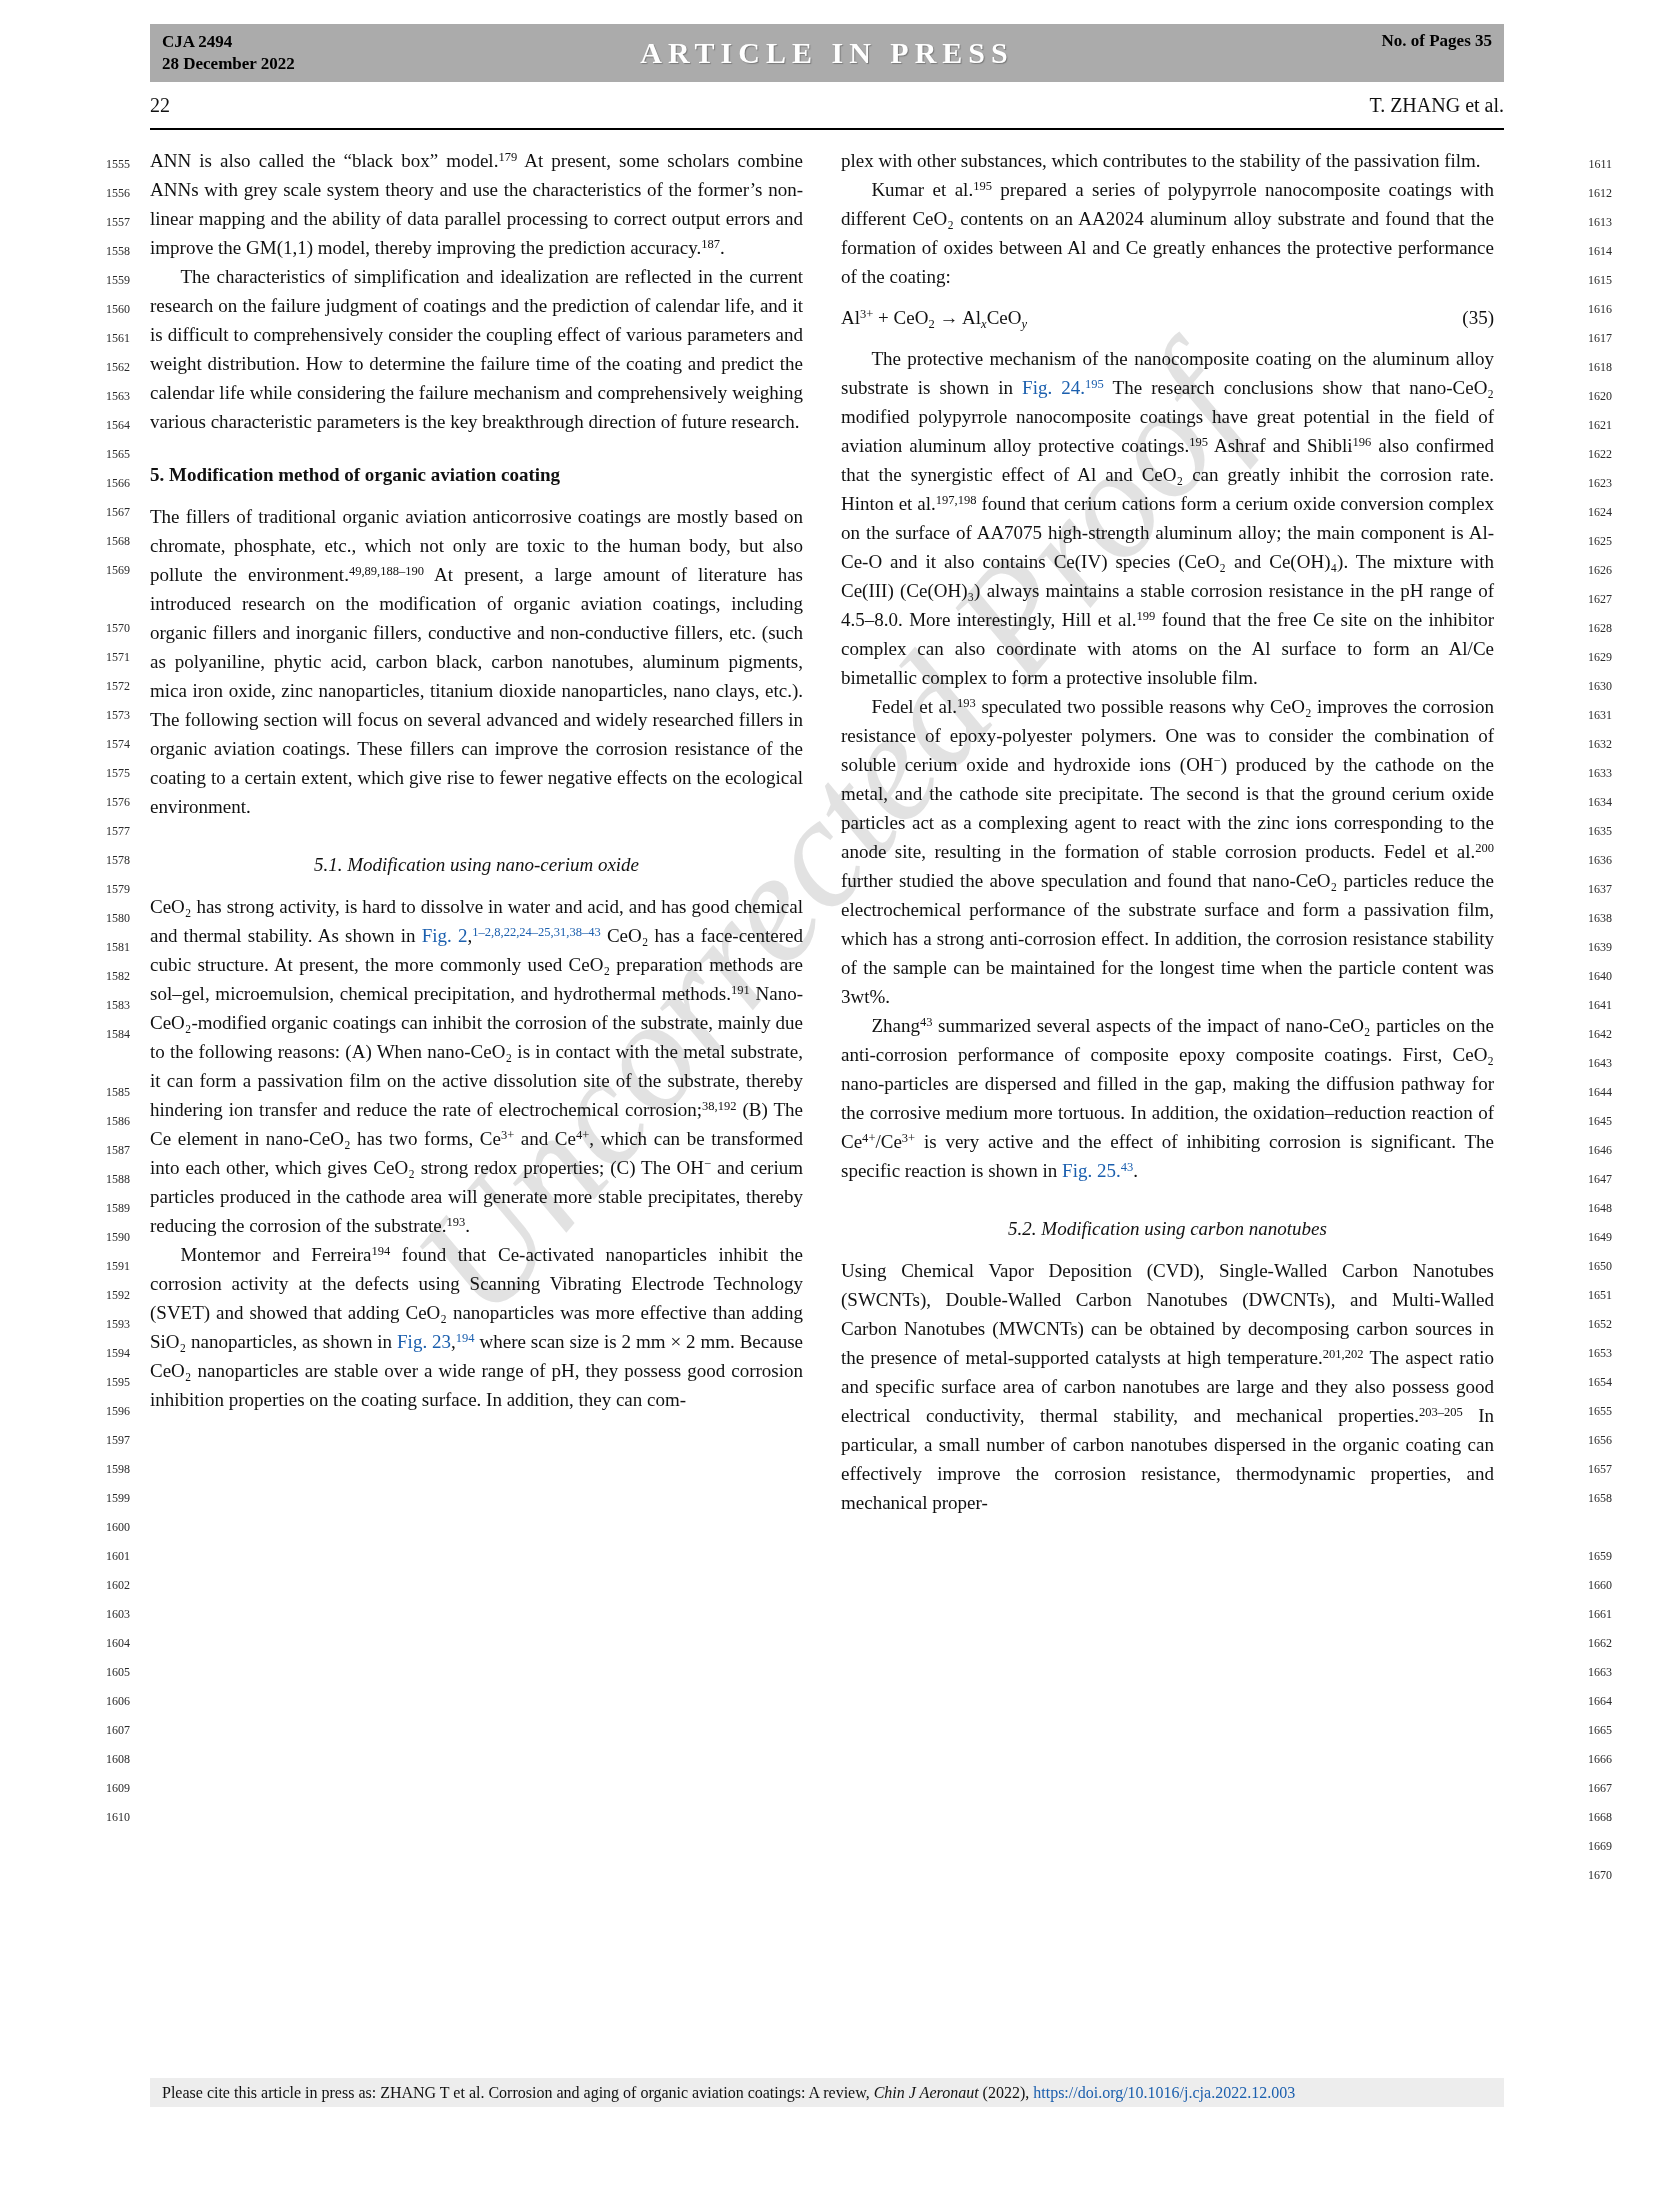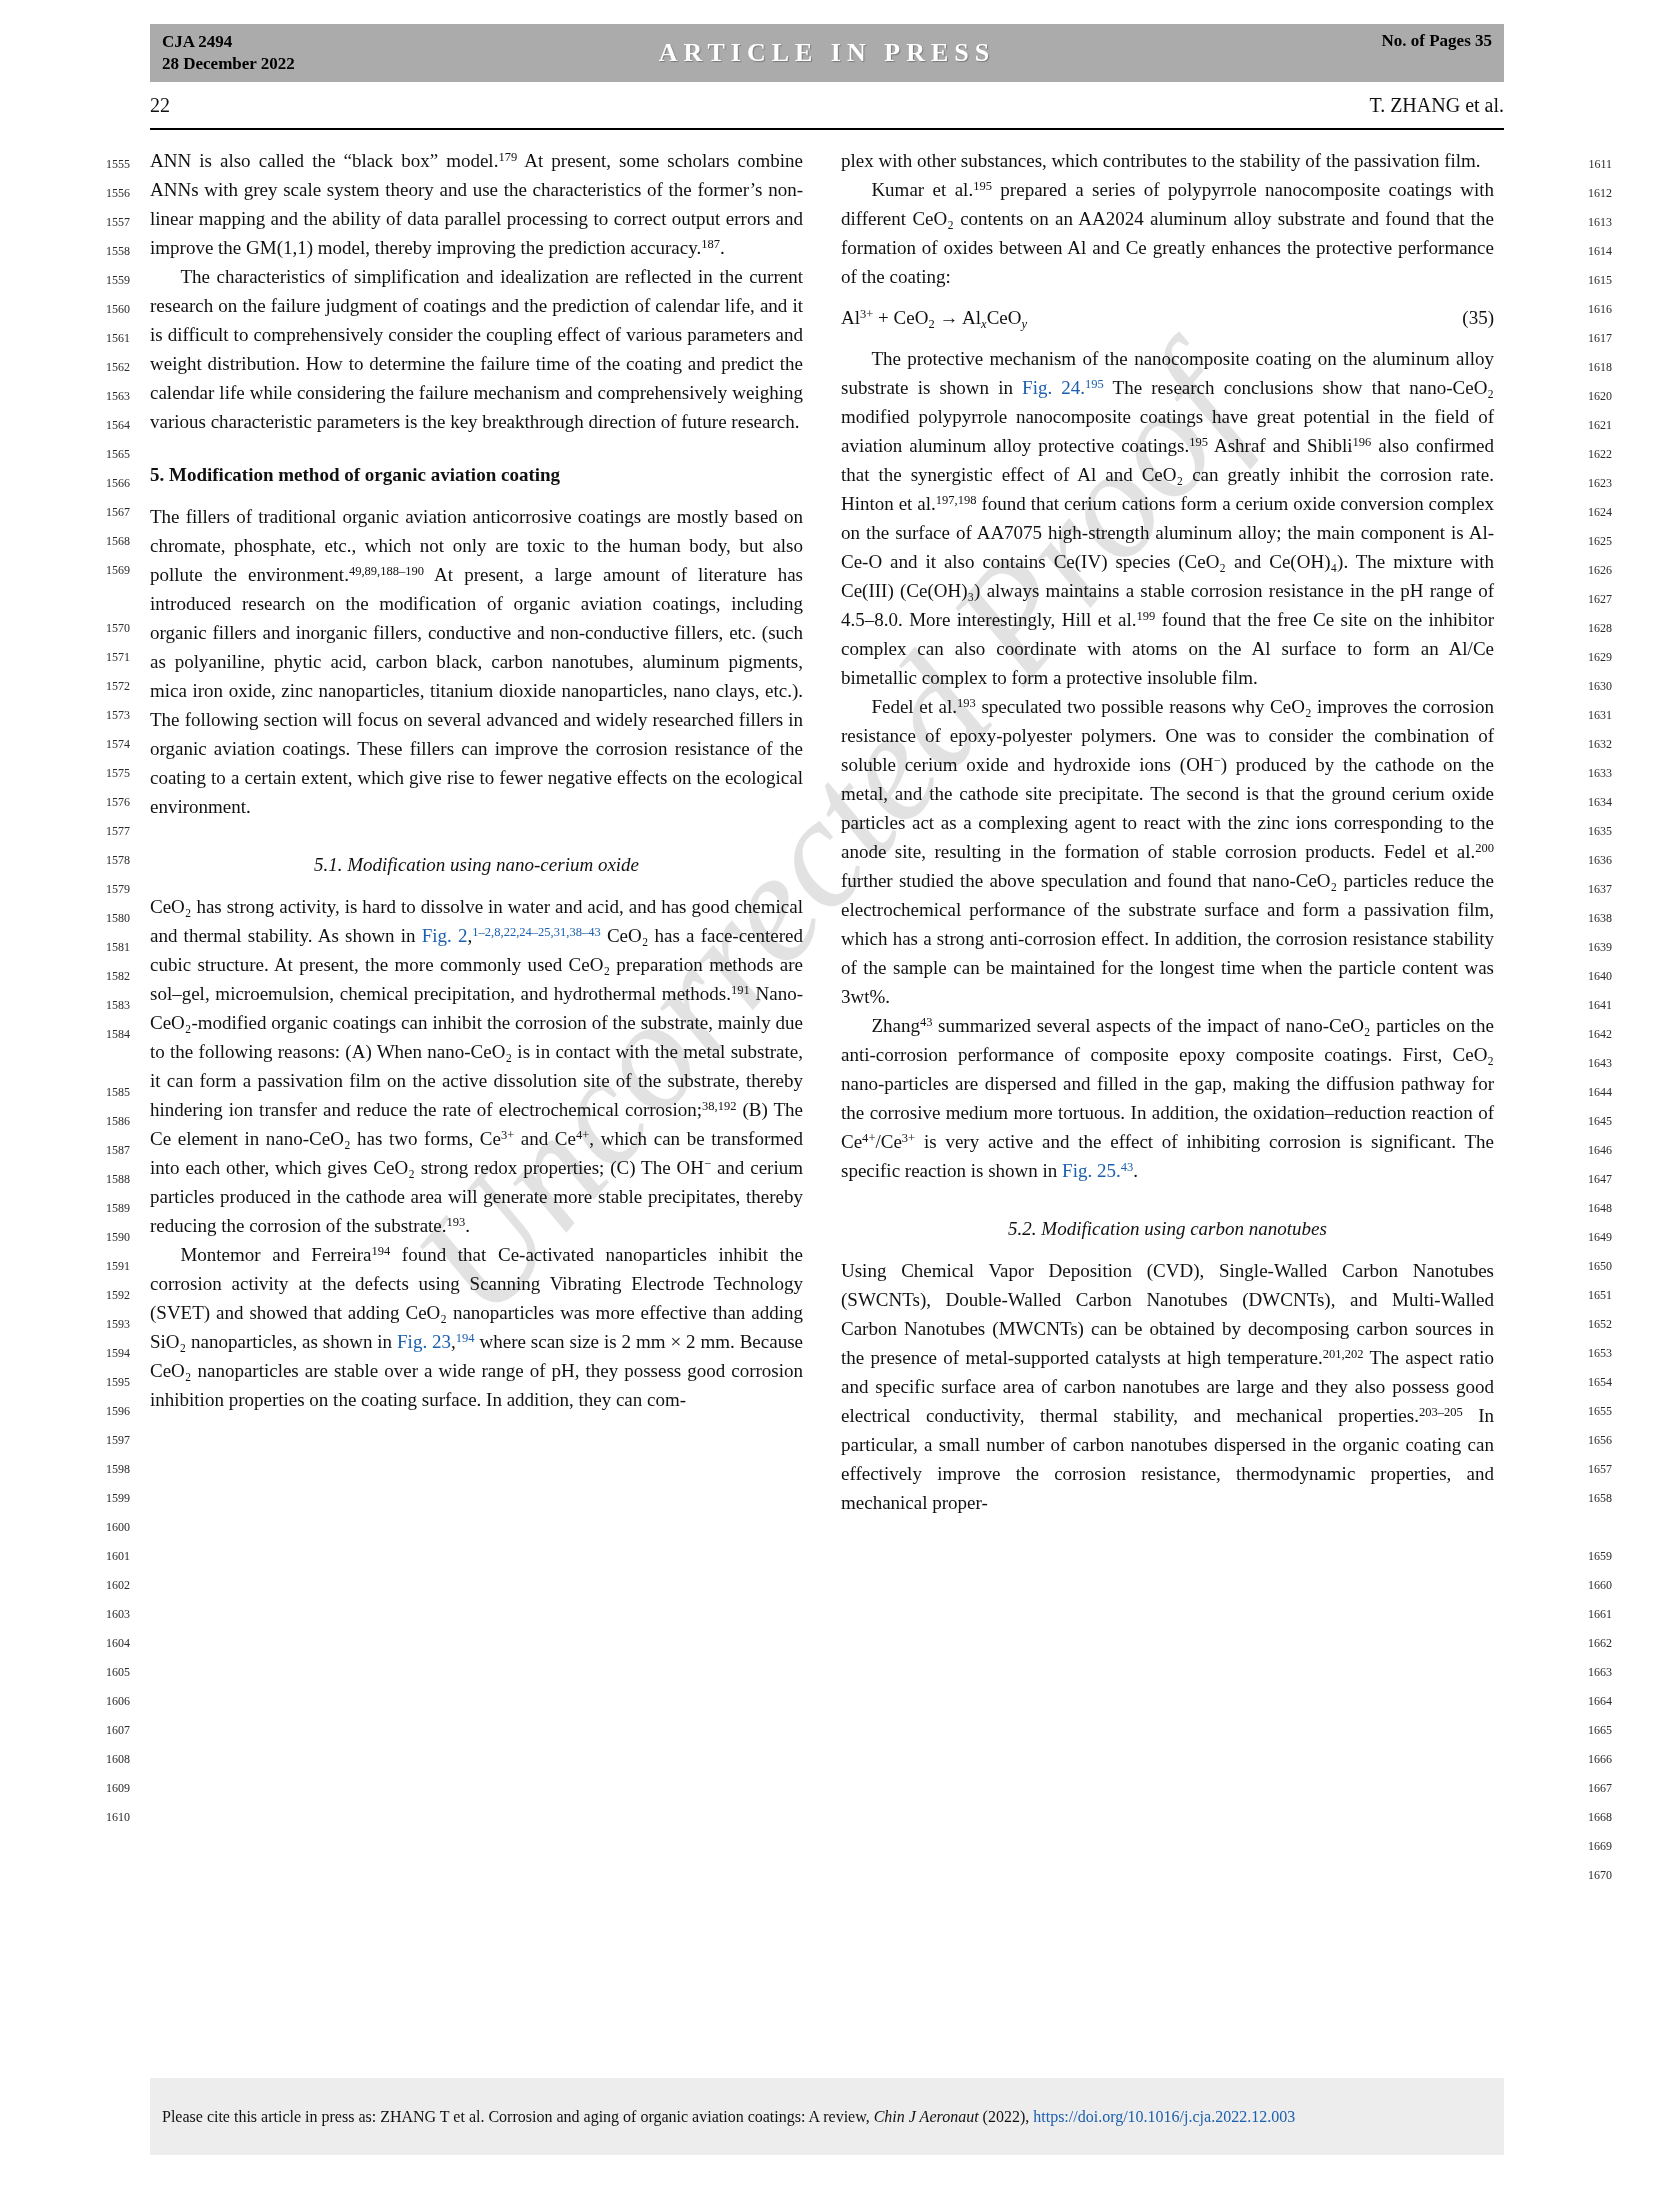--- a/index.html
+++ b/index.html
@@ -12,21 +12,21 @@
   html,body{margin:0;padding:0;}
   body{background:#ffffff;font-family:"Liberation Serif","DejaVu Serif",serif;color:#111;}
   .page{position:relative;width:1654px;height:2205px;background:#fff;overflow:hidden;}
 
   
   .banner{position:absolute;left:150px;right:150px;top:24px;height:58px;background:var(--banner_bg);
           display:flex;justify-content:space-between;align-items:flex-start;padding:7px 12px;
           font-family:Liberation Serif, serif;}
   .banner-left div{font-weight:bold;font-size:17px;line-height:22px;color:#000;}
   .banner-title{position:absolute;left:50%;top:50%;transform:translate(-50%,-50%);
-          color:#fff;font-weight:bold;font-size:26px;letter-spacing:6px;white-space:nowrap;
+          color:#fff;font-weight:bold;font-size:30px;letter-spacing:6px;white-space:nowrap;
           text-shadow:1px 1px 1px rgba(80,80,80,.55);}
   .banner-right{font-weight:bold;font-size:17px;color:#000;}
 
   
   .running-head{position:absolute;left:150px;right:150px;top:94px;display:flex;justify-content:space-between;font-size:20px;}
   .head-rule{position:absolute;left:150px;right:150px;top:128px;border-top:2px solid #000;}
 
   
   .watermark{position:absolute;left:60px;top:745px;width:1540px;text-align:center;z-index:0;
           font-size:158px;font-style:italic;color:var(--watermark);opacity:.5;
@@ -46,21 +46,21 @@
   h2.sec{font-size:19px;font-weight:bold;margin:24px 0 13px;text-align:left;}
   h3.subsec{font-size:19px;font-weight:normal;font-style:italic;margin:29px 0 13px;text-align:center;}
   .equation{display:flex;justify-content:space-between;align-items:baseline;margin:12px 0;}
   sup{font-size:.66em;vertical-align:baseline;position:relative;top:-.5em;line-height:0;}
   sub{font-size:.66em;vertical-align:baseline;position:relative;top:.28em;line-height:0;}
   .link{color:var(--link);}
   .italic{font-style:italic;}
 
   
   .footerbox{position:absolute;left:150px;right:150px;top:2078px;background:var(--footer_bg);
-          padding:27px 12px;z-index:1;}
+          padding:3px 12px;z-index:1;}
   .footerbox p{margin:0;font-size:16px;line-height:23px;text-align:left;}
   .footerbox .link{word-break:break-all;}
 </style>
 </head>
 <body>
 
 <div class="page">
 
   <div class="watermark">Uncorrected Proof</div>
 

